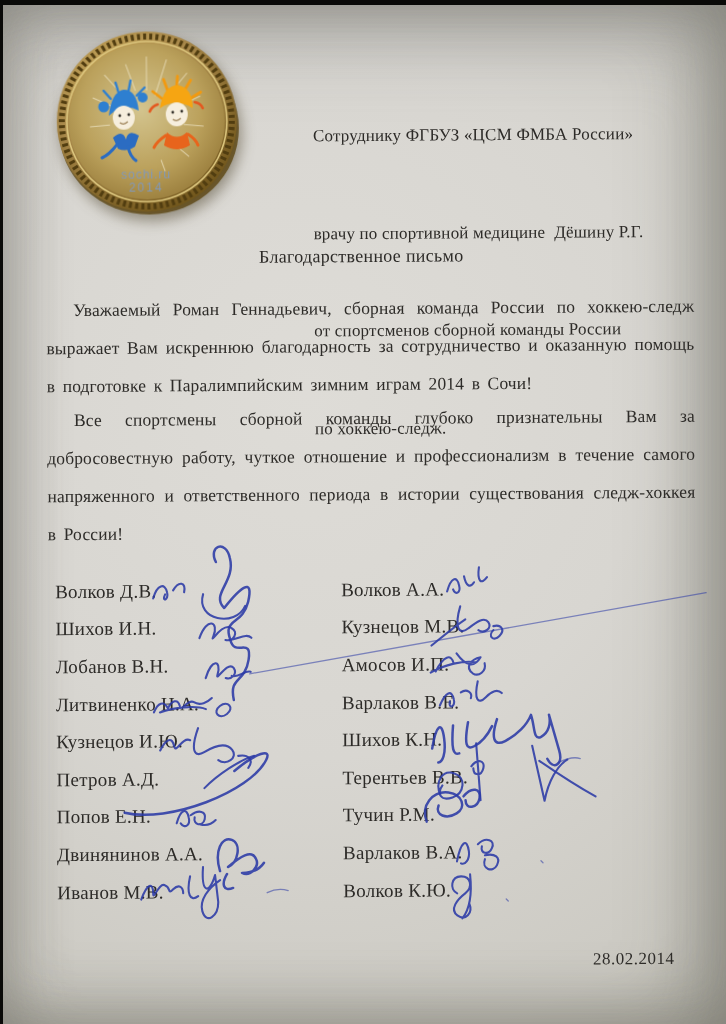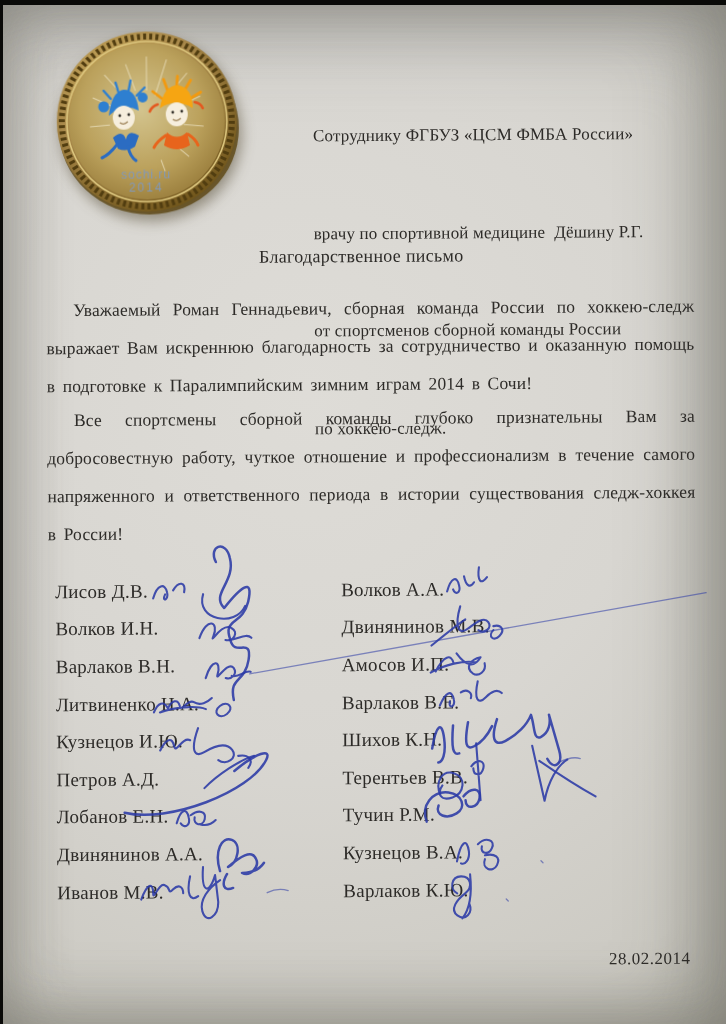--- a/index.html
+++ b/index.html
@@ -37,21 +37,21 @@
     text-align:justify;text-indent:27px;word-spacing:3px;letter-spacing:.15px;
   }
   .para-1{top:284px;}
   .para-2{top:394px;}
   .sig-col{position:absolute;top:566px;display:flex;flex-direction:column;}
   .sig-col-left{left:48px;width:280px;}
   .sig-col-right{left:334px;width:320px;}
   .sig-row{height:37.6px;display:flex;align-items:center;}
   .sig-name{font-size:19px;color:#2d2b28;letter-spacing:.3px;}
   .letter-date{
-    position:absolute;left:574px;top:946px;width:132px;text-align:center;
+    position:absolute;left:558px;top:946px;width:132px;text-align:center;
     font-size:17px;color:#2e2c29;letter-spacing:.5px;
   }
   .ink{position:absolute;left:0;top:0;pointer-events:none;}
   .ink path{fill:none;stroke:#2b3aa6;stroke-width:2.1;stroke-linecap:round;stroke-linejoin:round;opacity:.88;}
   .ink path.thin{stroke-width:1.3;opacity:.55;}
   .ink path.bold{stroke-width:2.5;}
 </style>
 </head>
 <body>
 
@@ -143,74 +143,74 @@
         <div>по хоккею-следж.</div>
       </div>
 
       <div class="letter-title">Благодарственное письмо</div>
 
       <p class="para para-1">Уважаемый Роман Геннадьевич, сборная команда России по хоккею-следж выражает Вам  искреннюю благодарность за сотрудничество и оказанную помощь в подготовке к Паралимпийским зимним играм 2014 в Сочи!</p>
       <p class="para para-2">Все спортсмены сборной команды глубоко признательны Вам за добросовестную работу, чуткое отношение и профессионализм в течение самого напряженного и ответственного периода в истории существования следж-хоккея в России!</p>
 
       <div class="sig-col sig-col-left">
         <div class="sig-row">
-            <span class="sig-name">Лисов Д.В.</span>
-          </div>
-        <div class="sig-row">
-            <span class="sig-name">Волков И.Н.</span>
-          </div>
-        <div class="sig-row">
-            <span class="sig-name">Варлаков В.Н.</span>
+            <span class="sig-name">Волков Д.В.</span>
+          </div>
+        <div class="sig-row">
+            <span class="sig-name">Шихов И.Н.</span>
+          </div>
+        <div class="sig-row">
+            <span class="sig-name">Лобанов В.Н.</span>
           </div>
         <div class="sig-row">
             <span class="sig-name">Литвиненко Н.А.</span>
           </div>
         <div class="sig-row">
             <span class="sig-name">Кузнецов И.Ю.</span>
           </div>
         <div class="sig-row">
             <span class="sig-name">Петров А.Д.</span>
           </div>
         <div class="sig-row">
-            <span class="sig-name">Лобанов Е.Н.</span>
+            <span class="sig-name">Попов Е.Н.</span>
           </div>
         <div class="sig-row">
             <span class="sig-name">Двинянинов А.А.</span>
           </div>
         <div class="sig-row">
             <span class="sig-name">Иванов М.В.</span>
           </div>
       </div>
       <div class="sig-col sig-col-right">
         <div class="sig-row">
             <span class="sig-name">Волков А.А.</span>
           </div>
         <div class="sig-row">
-            <span class="sig-name">Двинянинов М.В.</span>
+            <span class="sig-name">Кузнецов М.В.</span>
           </div>
         <div class="sig-row">
             <span class="sig-name">Амосов И.П.</span>
           </div>
         <div class="sig-row">
             <span class="sig-name">Варлаков В.Е.</span>
           </div>
         <div class="sig-row">
             <span class="sig-name">Шихов К.Н.</span>
           </div>
         <div class="sig-row">
             <span class="sig-name">Терентьев В.В.</span>
           </div>
         <div class="sig-row">
             <span class="sig-name">Тучин Р.М.</span>
           </div>
         <div class="sig-row">
-            <span class="sig-name">Кузнецов В.А.</span>
-          </div>
-        <div class="sig-row">
-            <span class="sig-name">Варлаков К.Ю.</span>
+            <span class="sig-name">Варлаков В.А.</span>
+          </div>
+        <div class="sig-row">
+            <span class="sig-name">Волков К.Ю.</span>
           </div>
       </div>
 
       <div class="letter-date">28.02.2014</div>
 
       <svg class="ink" width="726" height="1024" viewBox="0 0 726 1024">
 
         <path d="M146,592 c4,-14 12,-16 14,-6 c2,8 -6,10 -2,2 m8,-4 c6,-10 13,-8 11,2"></path>
         <path class="bold" d="M209,556 C201,540 219,533 223,552 C229,576 203,588 217,602 C233,582 247,570 241,596 C235,620 215,612 223,634 C227,652 245,630 241,654 C237,678 221,670 226,694"></path>
         <path d="M196,588 C188,614 228,622 238,600"></path>

